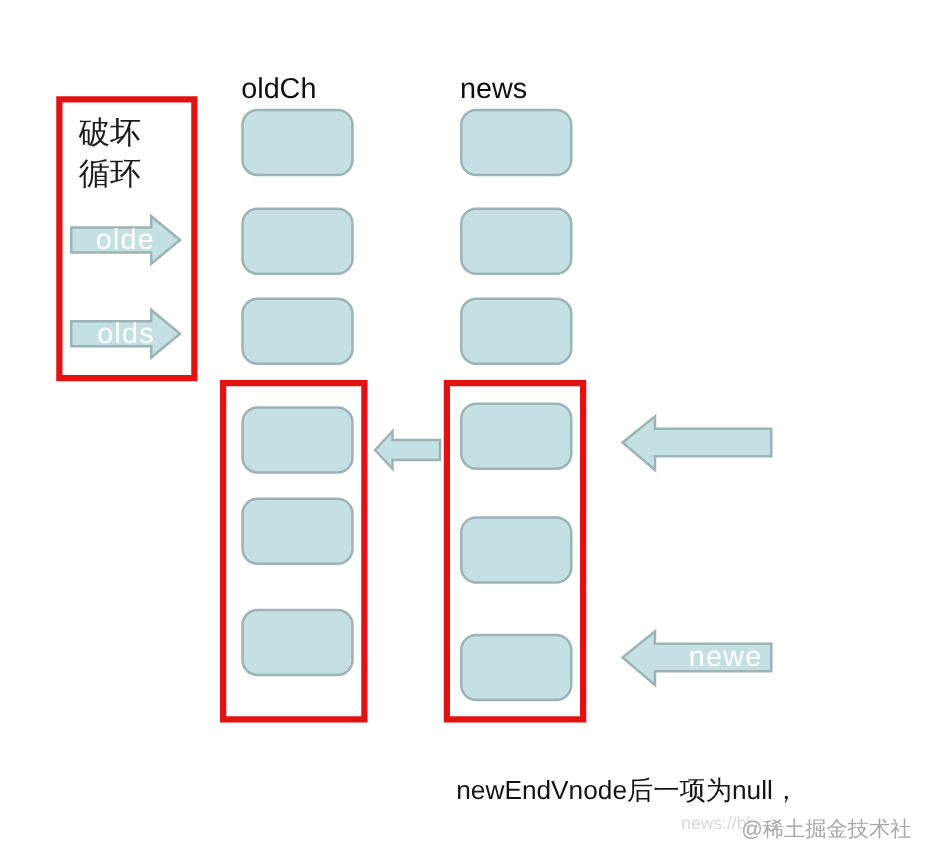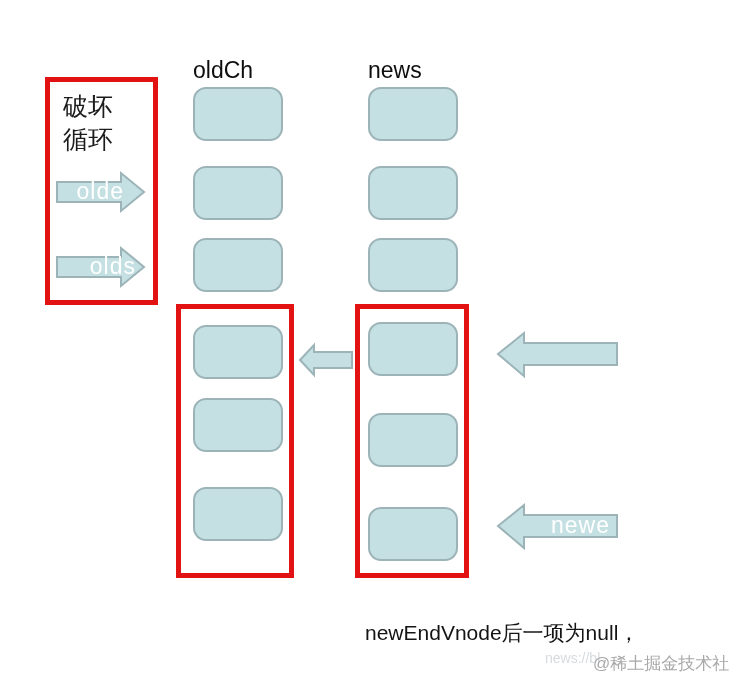--- a/index.html
+++ b/index.html
@@ -78,21 +78,21 @@
     <svg width="89" height="40" viewBox="0 0 89 40">
       <polygon points="1,10 65,10 65,1 88,20 65,39 65,30 1,30"></polygon>
     </svg>
     <span class="arrow-label" style="left:0;top:6px;width:68px;">olde</span>
   </div>
 
   <div class="arrow" style="left:56px;top:247px;width:89px;height:40px;">
     <svg width="89" height="40" viewBox="0 0 89 40">
       <polygon points="1,10 65,10 65,1 88,20 65,39 65,30 1,30"></polygon>
     </svg>
-    <span class="arrow-label" style="left:12px;top:6px;width:68px;">olds</span>
+    <span class="arrow-label" style="left:0;top:6px;width:68px;">olds</span>
   </div>
 
   <div class="vnode" style="left:193px;top:87px;"></div>
   <div class="vnode" style="left:193px;top:166px;"></div>
   <div class="vnode" style="left:193px;top:238px;"></div>
   <div class="vnode" style="left:193px;top:325px;"></div>
   <div class="vnode" style="left:193px;top:398px;"></div>
   <div class="vnode" style="left:193px;top:487px;"></div>
 
   <div class="vnode" style="left:368px;top:87px;"></div>

